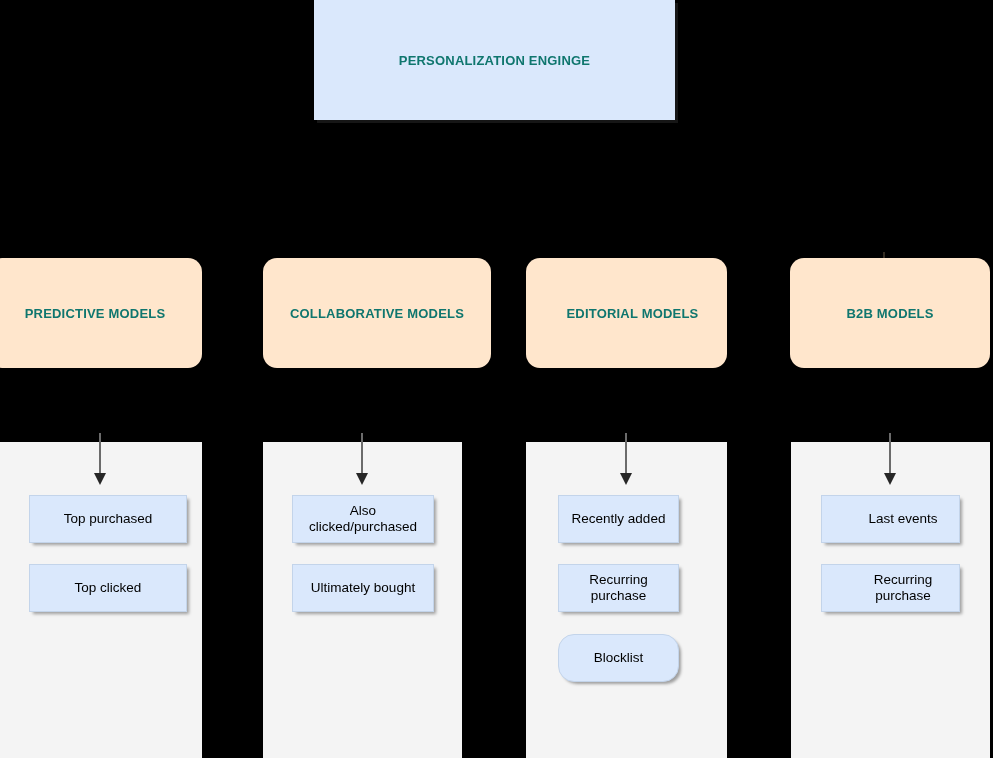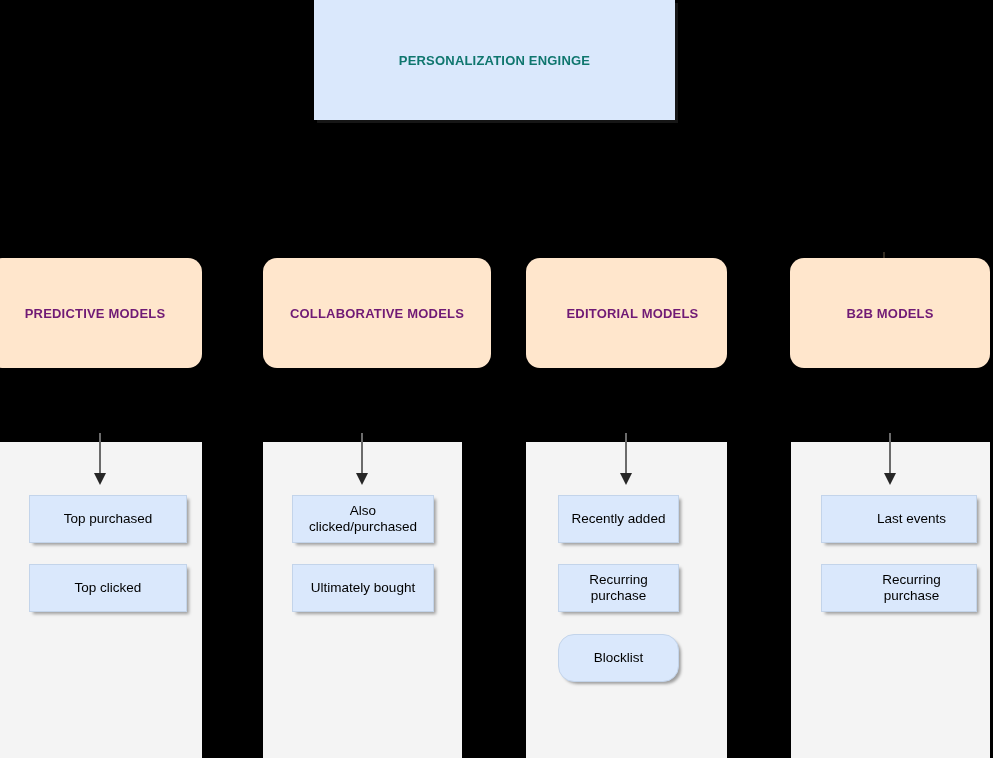--- a/index.html
+++ b/index.html
@@ -54,21 +54,21 @@
     background: #ffe6cc;
     border-radius: 14px;
     display: flex;
     align-items: center;
     justify-content: center;
     box-sizing: border-box;
   }
   .model-label {
     font-size: 13px;
     font-weight: bold;
-    color: #701a75;
+    color: #0f766e;
     letter-spacing: 0.2px;
     text-align: center;
     padding: 0 8px;
   }
 
   .model-box.m0 { left: -12px;  width: 214px; }
   .model-box.m1 { left: 263px;  width: 228px; }
   .model-box.m2 { left: 526px;  width: 201px; padding-left: 12px; }
   .model-box.m3 { left: 790px;  width: 200px; }
 
@@ -143,21 +143,21 @@
     color: #000000;
     text-align: center;
     line-height: 1.15;
     padding: 0 6px;
   }
 
   
   .leaf-box.col0 { left: 29px;  width: 158px; }
   .leaf-box.col1 { left: 292px; width: 142px; }
   .leaf-box.col2 { left: 558px; width: 121px; }
-  .leaf-box.col3 { left: 821px; width: 156px; padding-left: 25px; }
+  .leaf-box.col3 { left: 821px; width: 139px; padding-left: 25px; }
 
   
   .leaf-box.row0 { top: 495px; }
   .leaf-box.row1 { top: 564px; }
   .leaf-box.row2 { top: 634px; border-radius: 16px; }
 </style>
 </head>
 <body>
 
 <div id="canvas">

